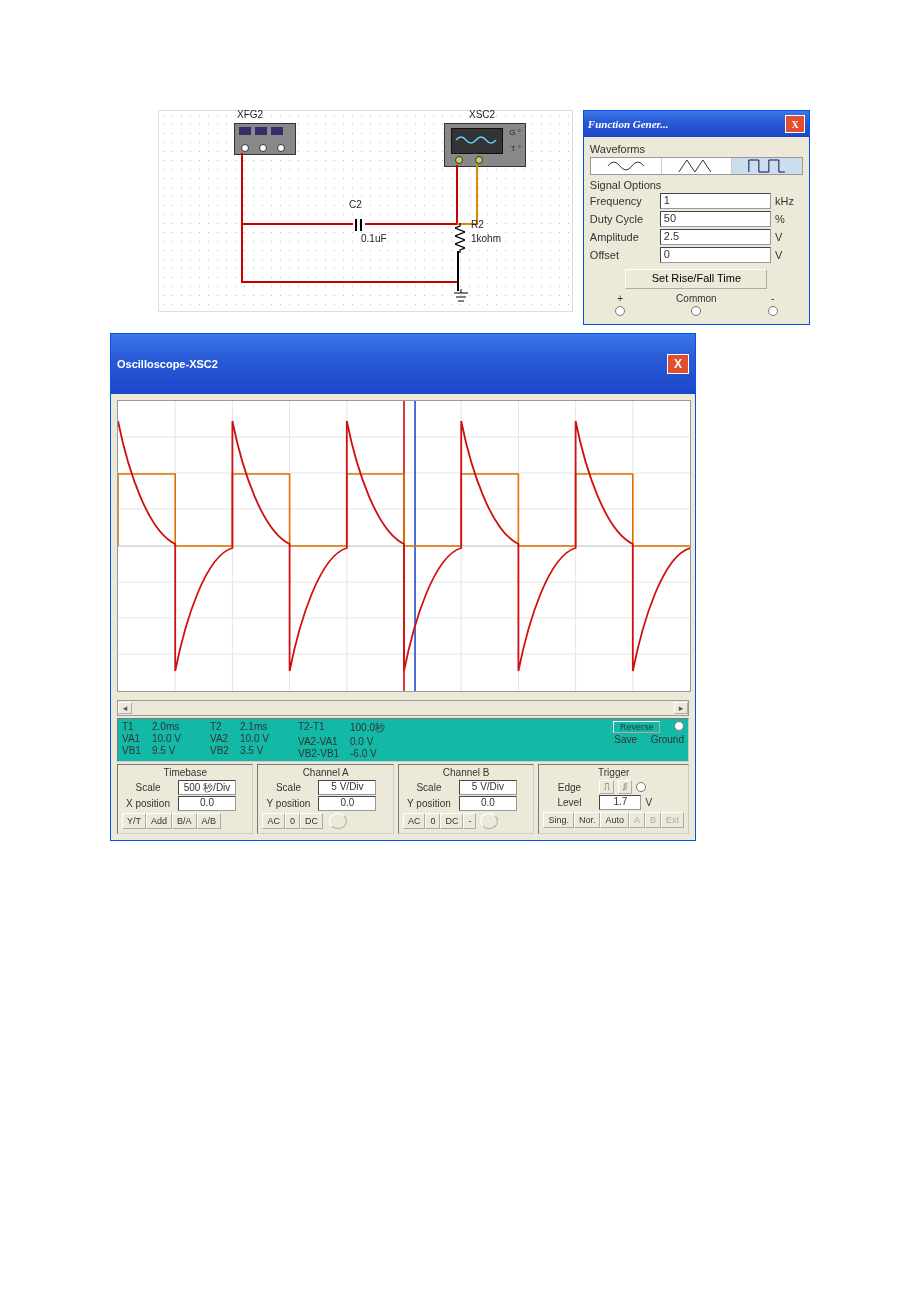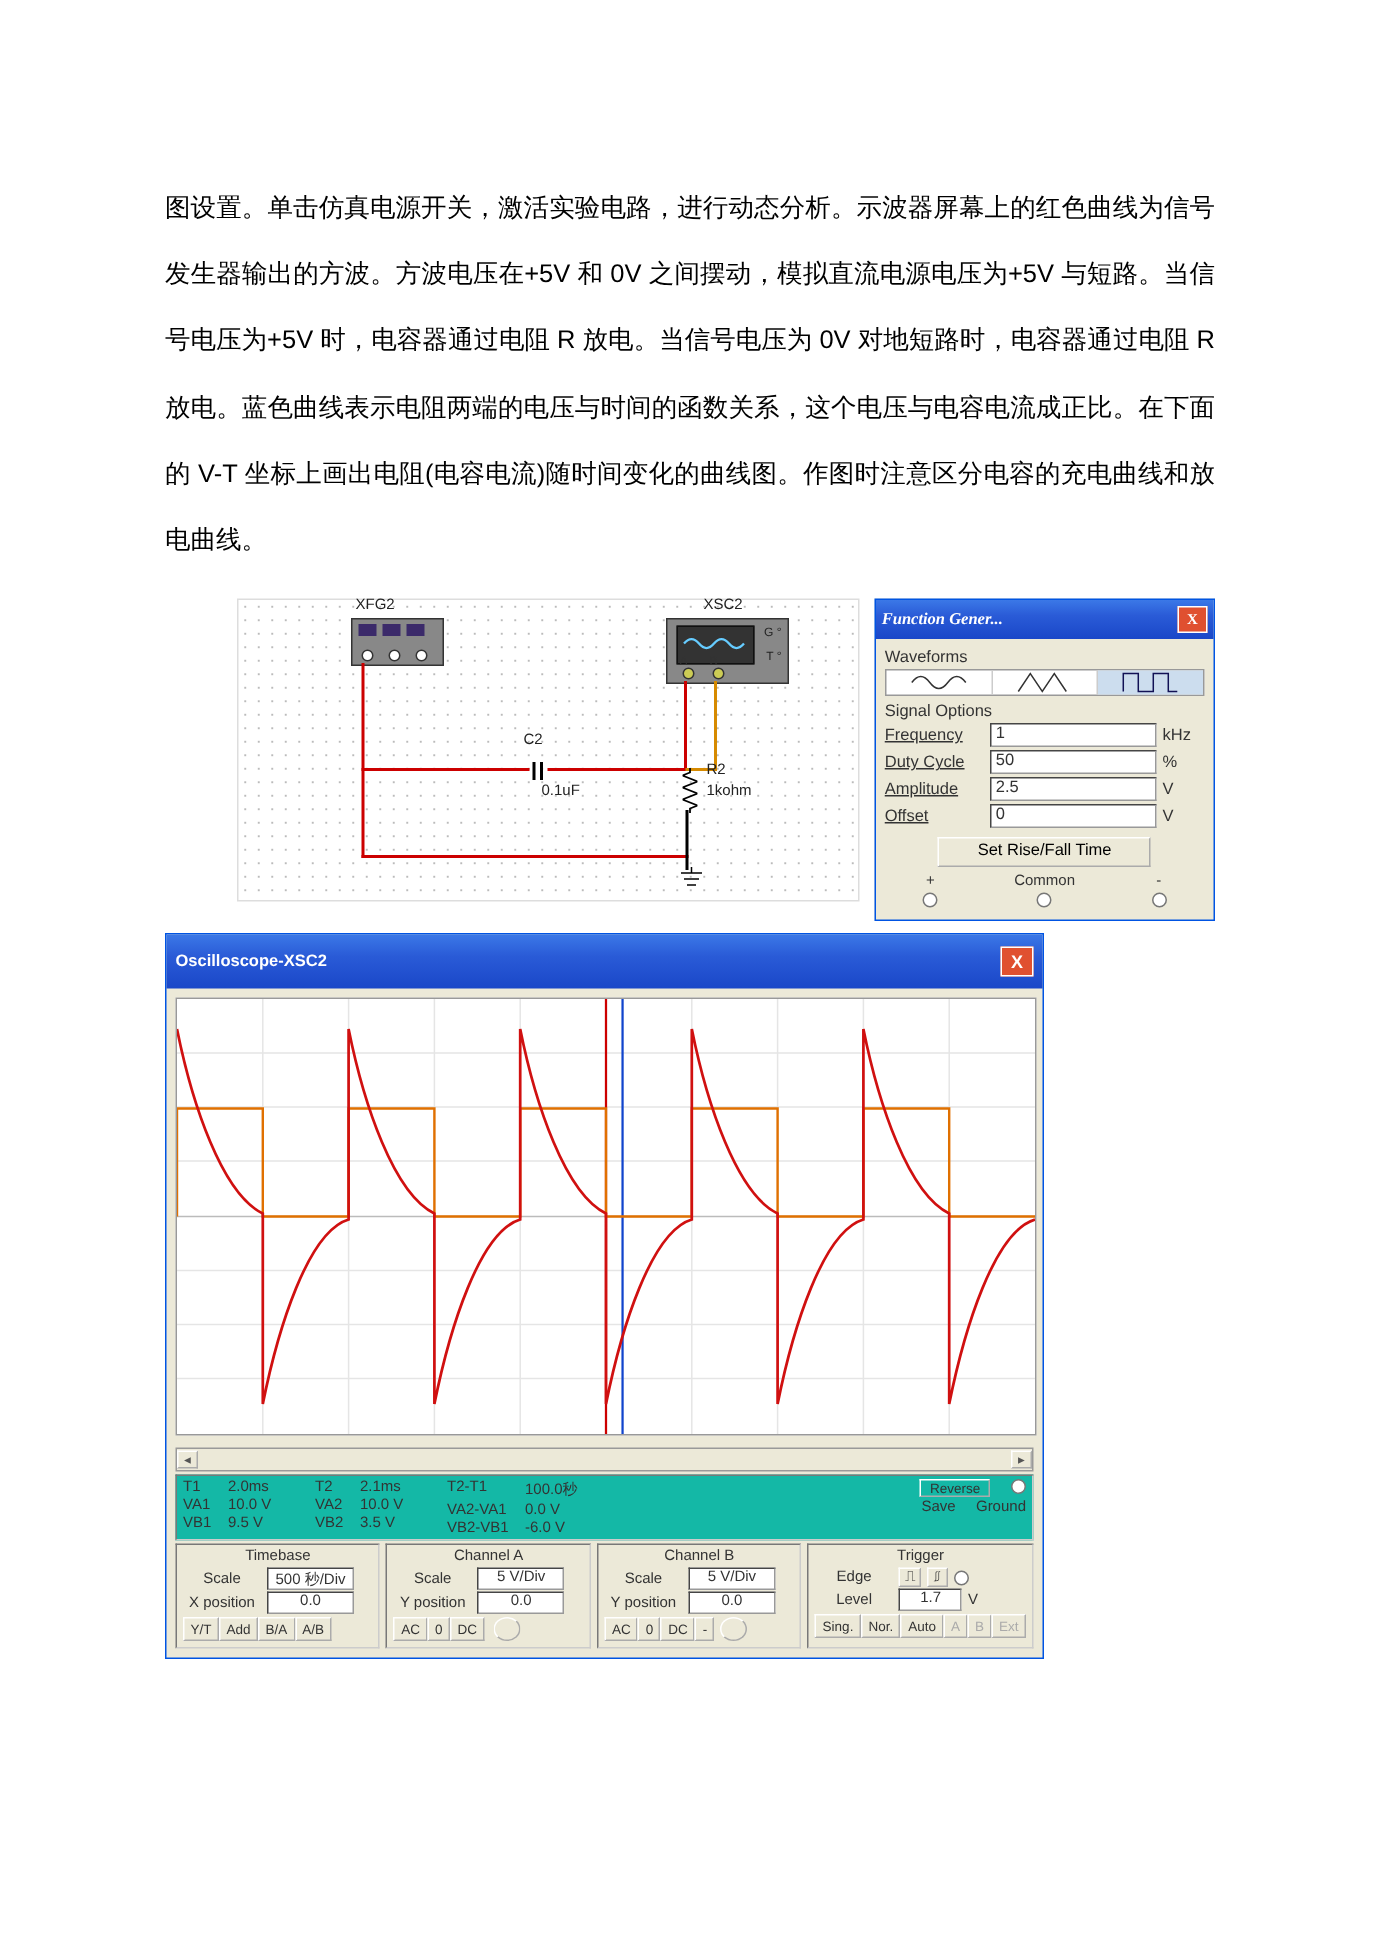--- a/index.html
+++ b/index.html
@@ -109,21 +109,21 @@
   }
   .fg-body { padding: 4px 6px 8px 6px; }
   .fg-group-label { color:#333; margin-top:2px; }
   .fg-waveforms {
     border:1px solid #999; background:#fff; height:16px; margin:2px 0 4px 0;
     display:flex;
   }
   .fg-waveforms div { flex:1; border-right:1px solid #ccc; position:relative; }
   .fg-waveforms div:last-child { border-right:none; background:#cde; }
   .fg-row { display:flex; align-items:center; margin:2px 0; }
-  .fg-row label { width:70px; color:#333;text-decoration:underline; }
+  .fg-row label { width:70px; color:#333; }
   .fg-row .val {
     flex:1; height:14px; background:#fff; border:1px inset #999; padding:0 3px; color:#333;
   }
   .fg-row .unit { width:28px; text-align:left; padding-left:4px; color:#333; }
   .fg-btn {
     margin:6px auto 4px auto; display:block; width:140px; height:18px;
     background:#ece9d8; border:1px outset #fff; font-size:11px; text-align:center; line-height:16px;
   }
   .fg-bottom { display:flex; justify-content:space-around; color:#333; margin-top:2px; }
   .fg-radio { display:flex; flex-direction:column; align-items:center; gap:2px; font-size:10px;}
@@ -136,21 +136,21 @@
     border: 1px solid #0054e3;
     font-family: Tahoma, Arial, sans-serif;
     font-size: 11px;
     background: #ece9d8;
   }
   .osc-title {
     height: 24px;
     background: linear-gradient(#3b78e7, #2a5bd7 40%, #1a47c8);
     color: #fff;
     font-weight: bold;
-    padding: 6px 6px;
+    padding: 18px 6px;
     display:flex; align-items:center; justify-content:space-between;
     font-family: Tahoma, sans-serif;
   }
   .osc-close {
     width: 20px; height:18px; background:#e05030; color:#fff; border:1px solid #fff;
     display:flex; align-items:center; justify-content:center; font-weight:bold; font-size:12px;
   }
   .osc-screen-wrap { padding: 6px; }
   .osc-screen {
     width: 100%; height: 290px; background:#fff; border:1px solid #999; position:relative; overflow:hidden;
@@ -188,21 +188,20 @@
   .final-line {
     margin-top: 30px;
     font-size: 17px;
     text-indent: 2em;
   }
 </style>
 </head>
 <body>
 
 <div class="page">
-  <p class="paragraph">图设置。单击仿真电源开关，激活实验电路，进行动态分析。示波器屏幕上的红色曲线为信号发生器输出的方波。方波电压在+5V 和 0V 之间摆动，模拟直流电源电压为+5V 与短路。当信号电压为+5V 时，电容器通过电阻 R 放电。当信号电压为 0V 对地短路时，电容器通过电阻 R 放电。蓝色曲线表示电阻两端的电压与时间的函数关系，这个电压与电容电流成正比。在下面的 V-T 坐标上画出电阻(电容电流)随时间变化的曲线图。作图时注意区分电容的充电曲线和放电曲线。</p>
 
   <div class="figure-row">
 
     <div class="circuit-panel">
       <div class="dotgrid"></div>
       <span class="clabel" style="left:78px; top:-2px;">XFG2</span>
       <div class="fg">
         <div class="btn" style="left:4px;"></div>
           <div class="btn" style="left:20px;"></div>
           <div class="btn" style="left:36px;"></div>

